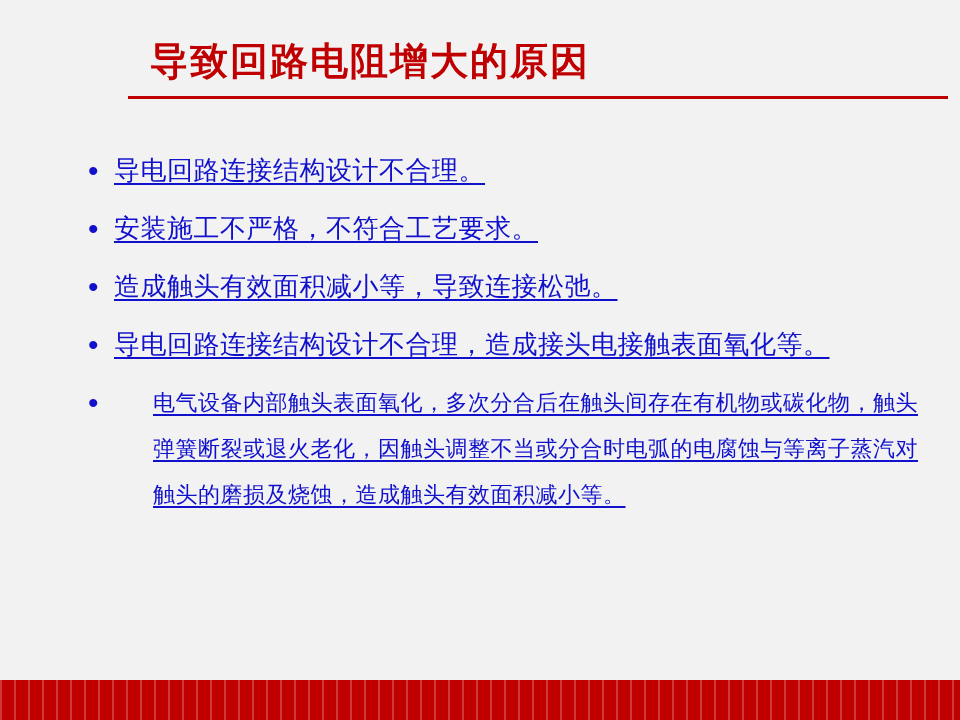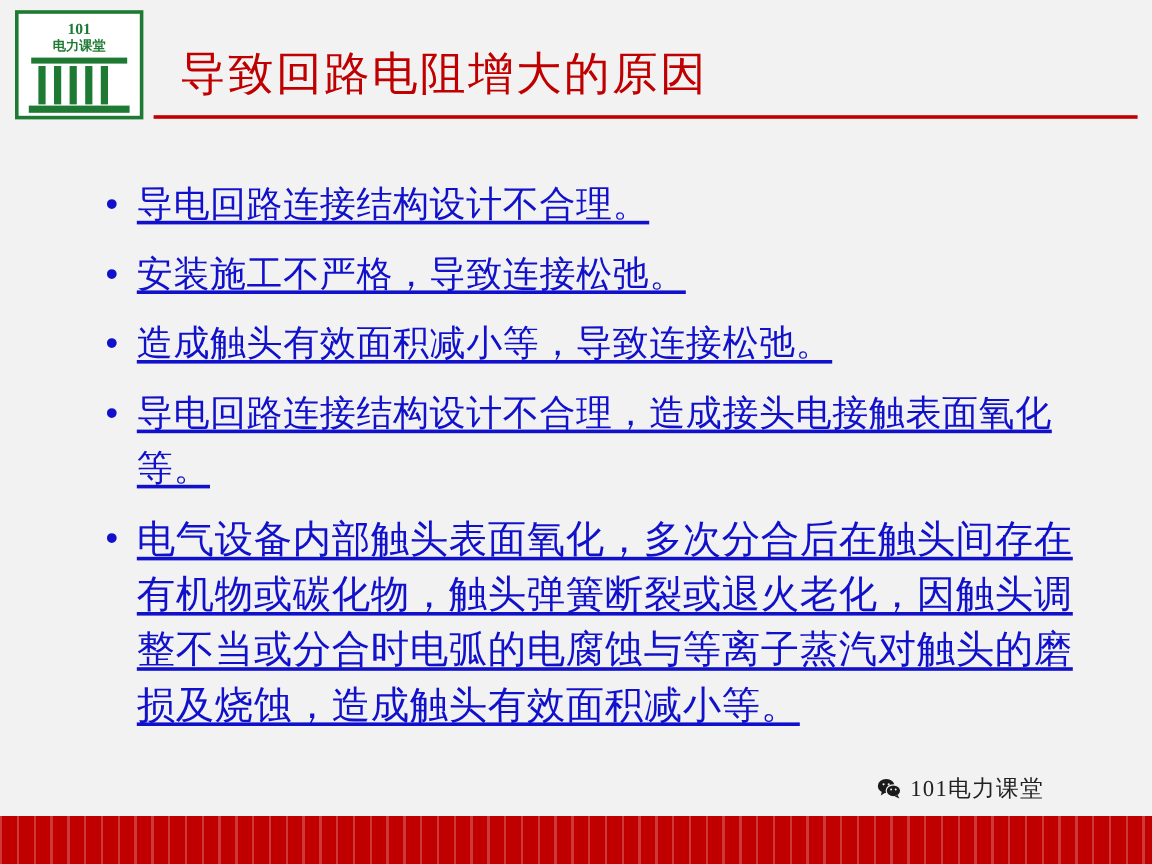--- a/index.html
+++ b/index.html
@@ -36,21 +36,21 @@
     width: 108px;
     height: 92px;
   }
   .logo svg { display: block; }
 
   .title {
     position: absolute;
     left: 150px;
     top: 36px;
     font-size: 38px;
-    font-weight: normal;
+    font-weight: bold;
     color: #c00000;
     letter-spacing: 2px;
     white-space: nowrap;
     font-family: "Liberation Serif", serif;
   }
   .title-rule {
     position: absolute;
     left: 128px;
     top: 96px;
     width: 820px;
@@ -74,29 +74,30 @@
     flex: 0 0 auto;
     width: 26px;
     color: #1111cc;
     font-size: 30px;
     line-height: 46px;
     text-align: left;
   }
   .bullet-text {
     flex: 1 1 auto;
     color: #1111cc;
-    font-size: 30px;
+    font-size: 26px;
     line-height: 46px;
     text-decoration: underline;
     text-underline-offset: 4px;
     font-family: "Liberation Serif", serif;
     letter-spacing: 0.5px;
   }
   .bullet-text.big {
-    font-size: 32px;
+    font-size: 22px;
+    margin-left: 39px;
   }
 
   
   .footer-stripe {
     position: absolute;
     left: 0;
     bottom: 0;
     width: 960px;
     height: 40px;
     background: #c00000;
@@ -178,83 +179,54 @@
     letter-spacing: 0.5px;
   }
 </style>
 </head>
 <body>
 
 <div class="slide">
 
   <div class="header">
 
-    <div class="logo">
-      <svg width="108" height="92" viewBox="0 0 108 92" xmlns="http://www.w3.org/2000/svg">
-        <rect x="2" y="2" width="104" height="88" fill="#ffffff" stroke="#1e7a33" stroke-width="3"></rect>
-        <text x="54" y="20" font-family="Liberation Serif, serif" font-size="13" font-weight="bold" fill="#1e7a33" text-anchor="middle">101</text>
-        <text x="54" y="34" font-family="Liberation Serif, serif" font-size="11" font-weight="bold" fill="#1e7a33" text-anchor="middle">电力课堂</text>
-        <rect x="14" y="40" width="80" height="5" fill="#1e7a33"></rect>
-        <rect x="20" y="47" width="6" height="32" fill="#1e7a33"></rect>
-        <rect x="33" y="47" width="6" height="32" fill="#1e7a33"></rect>
-        <rect x="46" y="47" width="6" height="32" fill="#1e7a33"></rect>
-        <rect x="59" y="47" width="6" height="32" fill="#1e7a33"></rect>
-        <rect x="72" y="47" width="6" height="32" fill="#1e7a33"></rect>
-        <rect x="12" y="80" width="84" height="6" fill="#1e7a33"></rect>
-      </svg>
-    </div>
 
     <div class="title">导致回路电阻增大的原因</div>
     <div class="title-rule"></div>
   </div>
 
   <div class="content">
 
     <div class="bullet-row">
       <span class="bullet-dot">•</span>
       <span class="bullet-text">导电回路连接结构设计不合理。</span>
     </div>
 
     <div class="bullet-row">
       <span class="bullet-dot">•</span>
-      <span class="bullet-text">安装施工不严格，导致连接松弛。</span>
+      <span class="bullet-text">安装施工不严格，不符合工艺要求。</span>
     </div>
 
     <div class="bullet-row">
       <span class="bullet-dot">•</span>
       <span class="bullet-text">造成触头有效面积减小等，导致连接松弛。</span>
     </div>
 
     <div class="bullet-row">
       <span class="bullet-dot">•</span>
       <span class="bullet-text">导电回路连接结构设计不合理，造成接头电接触表面氧化等。</span>
     </div>
 
     <div class="bullet-row">
       <span class="bullet-dot">•</span>
       <span class="bullet-text big">电气设备内部触头表面氧化，多次分合后在触头间存在有机物或碳化物，触头弹簧断裂或退火老化，因触头调整不当或分合时电弧的电腐蚀与等离子蒸汽对触头的磨损及烧蚀，造成触头有效面积减小等。</span>
     </div>
 
   </div>
 
-  <div class="wechat-line">
-    <span class="wechat-icon">
-      <svg width="20" height="18" viewBox="0 0 20 18" xmlns="http://www.w3.org/2000/svg">
-        <ellipse cx="7.5" cy="7" rx="7" ry="5.8" fill="#1a1a1a"></ellipse>
-        <polygon points="4,11 3,15 7,12.5" fill="#1a1a1a"></polygon>
-        <ellipse cx="13.5" cy="11" rx="6" ry="5" fill="#1a1a1a" stroke="#f2f2f2" stroke-width="1"></ellipse>
-        <polygon points="17,14.5 18.5,17.5 14.5,15.5" fill="#1a1a1a"></polygon>
-        <circle cx="5.3" cy="5.6" r="0.9" fill="#f2f2f2"></circle>
-        <circle cx="9.6" cy="5.6" r="0.9" fill="#f2f2f2"></circle>
-        <circle cx="11.6" cy="9.9" r="0.8" fill="#f2f2f2"></circle>
-        <circle cx="15.4" cy="9.9" r="0.8" fill="#f2f2f2"></circle>
-      </svg>
-    </span>
-    <span class="wechat-text">101电力课堂</span>
-  </div>
 
   <div class="watermark">
     <span class="wm-badge"></span>
     <span class="wm-text-wrap">
       <span class="wm-main">智淼消防</span>
       <span class="wm-sub">zmxf119.com</span>
     </span>
   </div>
 
   <div class="footer-stripe"></div>

